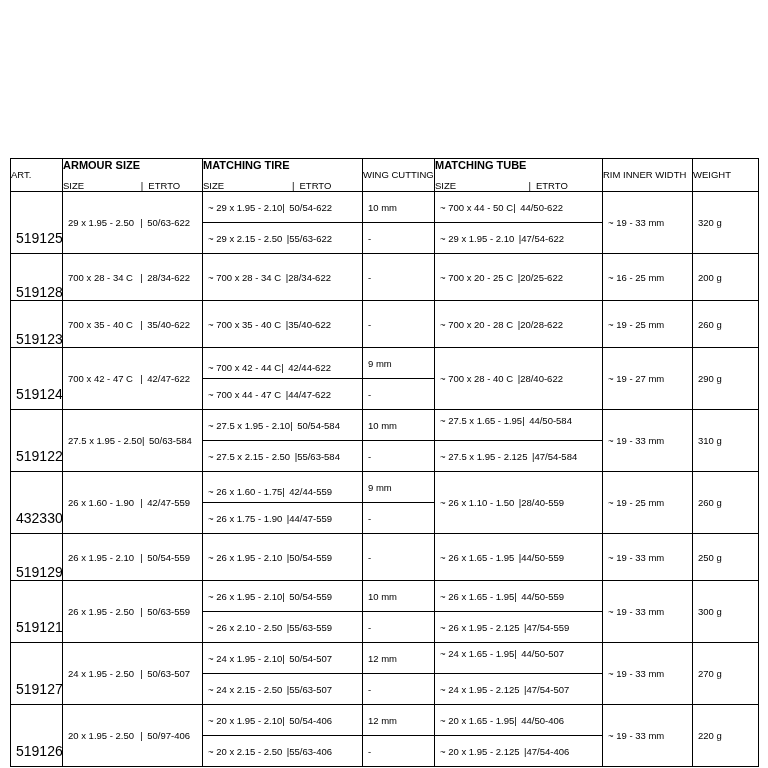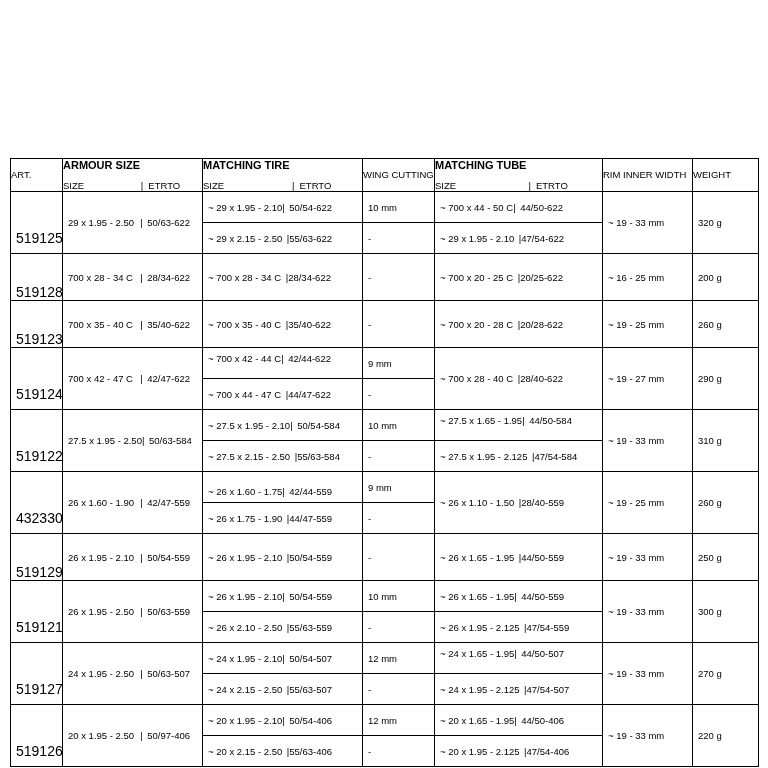--- a/index.html
+++ b/index.html
@@ -297,21 +297,21 @@
           </td>
           <td class="center-v pad0">
             <div class="pair">
               <span class="sz">700 x 42 - 47 C</span>
               <span class="bar">|</span>
               <span class="et">42/47-622</span>
             </div>
           </td>
           <td class="pad0">
             <div class="sub-split">
-              <div style="height:30px;display:flex;align-items:flex-start">
+              <div style="height:30px;display:flex;align-items:flex-end">
                 <div class="pair">
                   <span class="sz">~ 700 x 42 - 44 C</span>
                   <span class="bar">|</span>
                   <span class="et">42/44-622</span>
                 </div>
               </div>
               <div style="height:30px;display:flex;align-items:center">
                 <div class="pair">
                   <span class="sz">~ 700 x 44 - 47 C</span>
                   <span class="bar">|</span>

